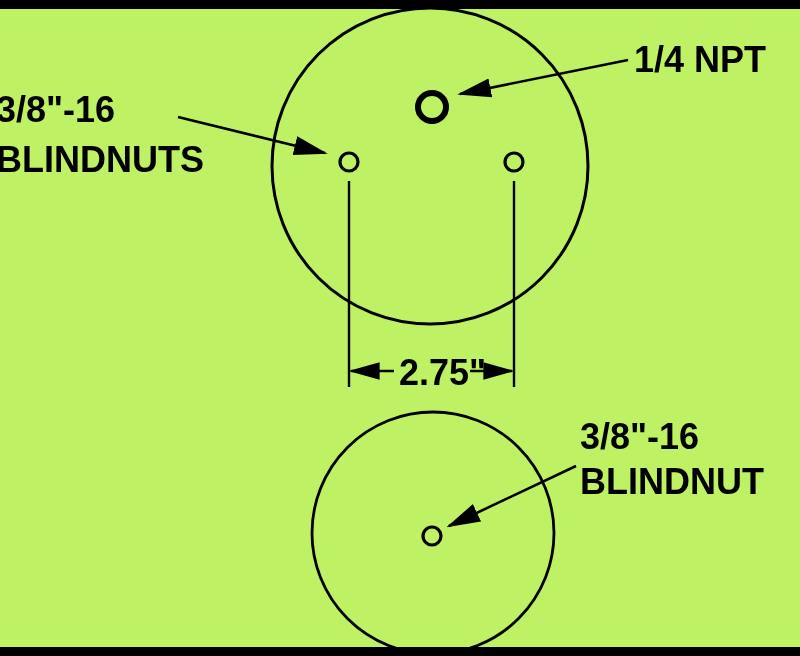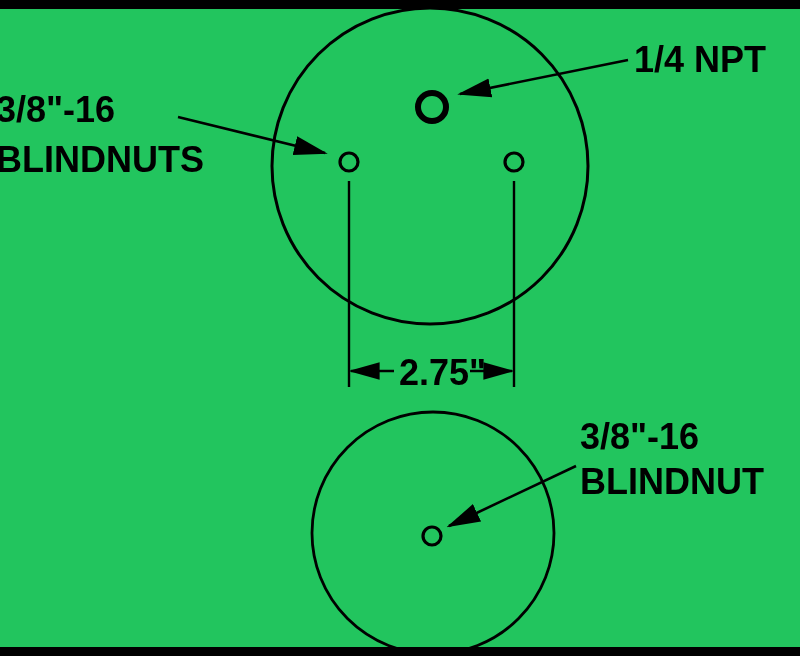--- a/index.html
+++ b/index.html
@@ -5,21 +5,21 @@
   html, body {
     margin: 0;
     padding: 0;
     background: #ffffff;
     font-family: "Liberation Sans", sans-serif;
   }
   .canvas-wrap {
     position: relative;
     width: 800px;
     height: 656px;
-    background: #22c55e;
+    background: #bef264;
     overflow: hidden;
   }
   svg {
     display: block;
   }
   .ink-line {
     stroke: #000000;
     fill: none;
   }
   .label {

